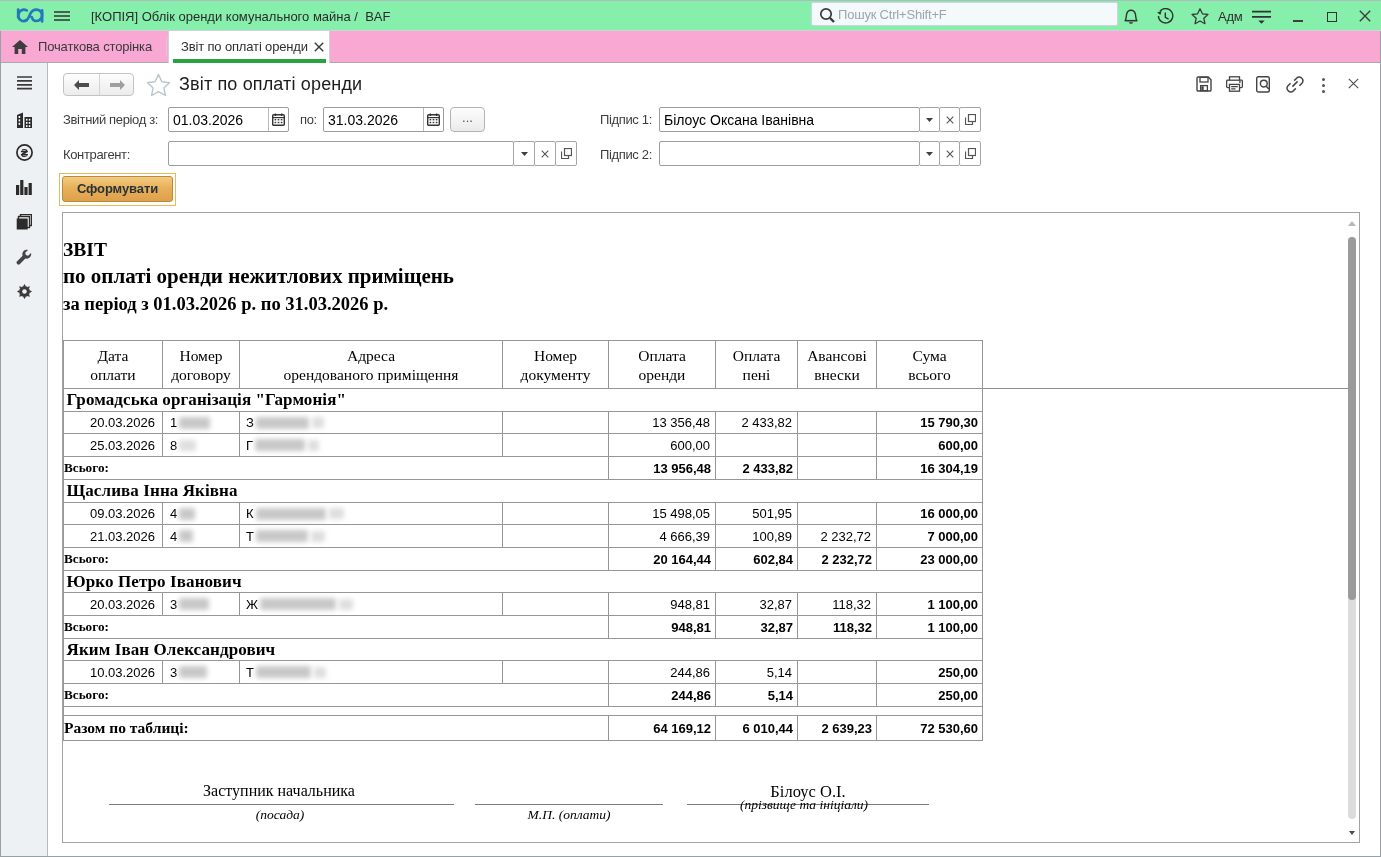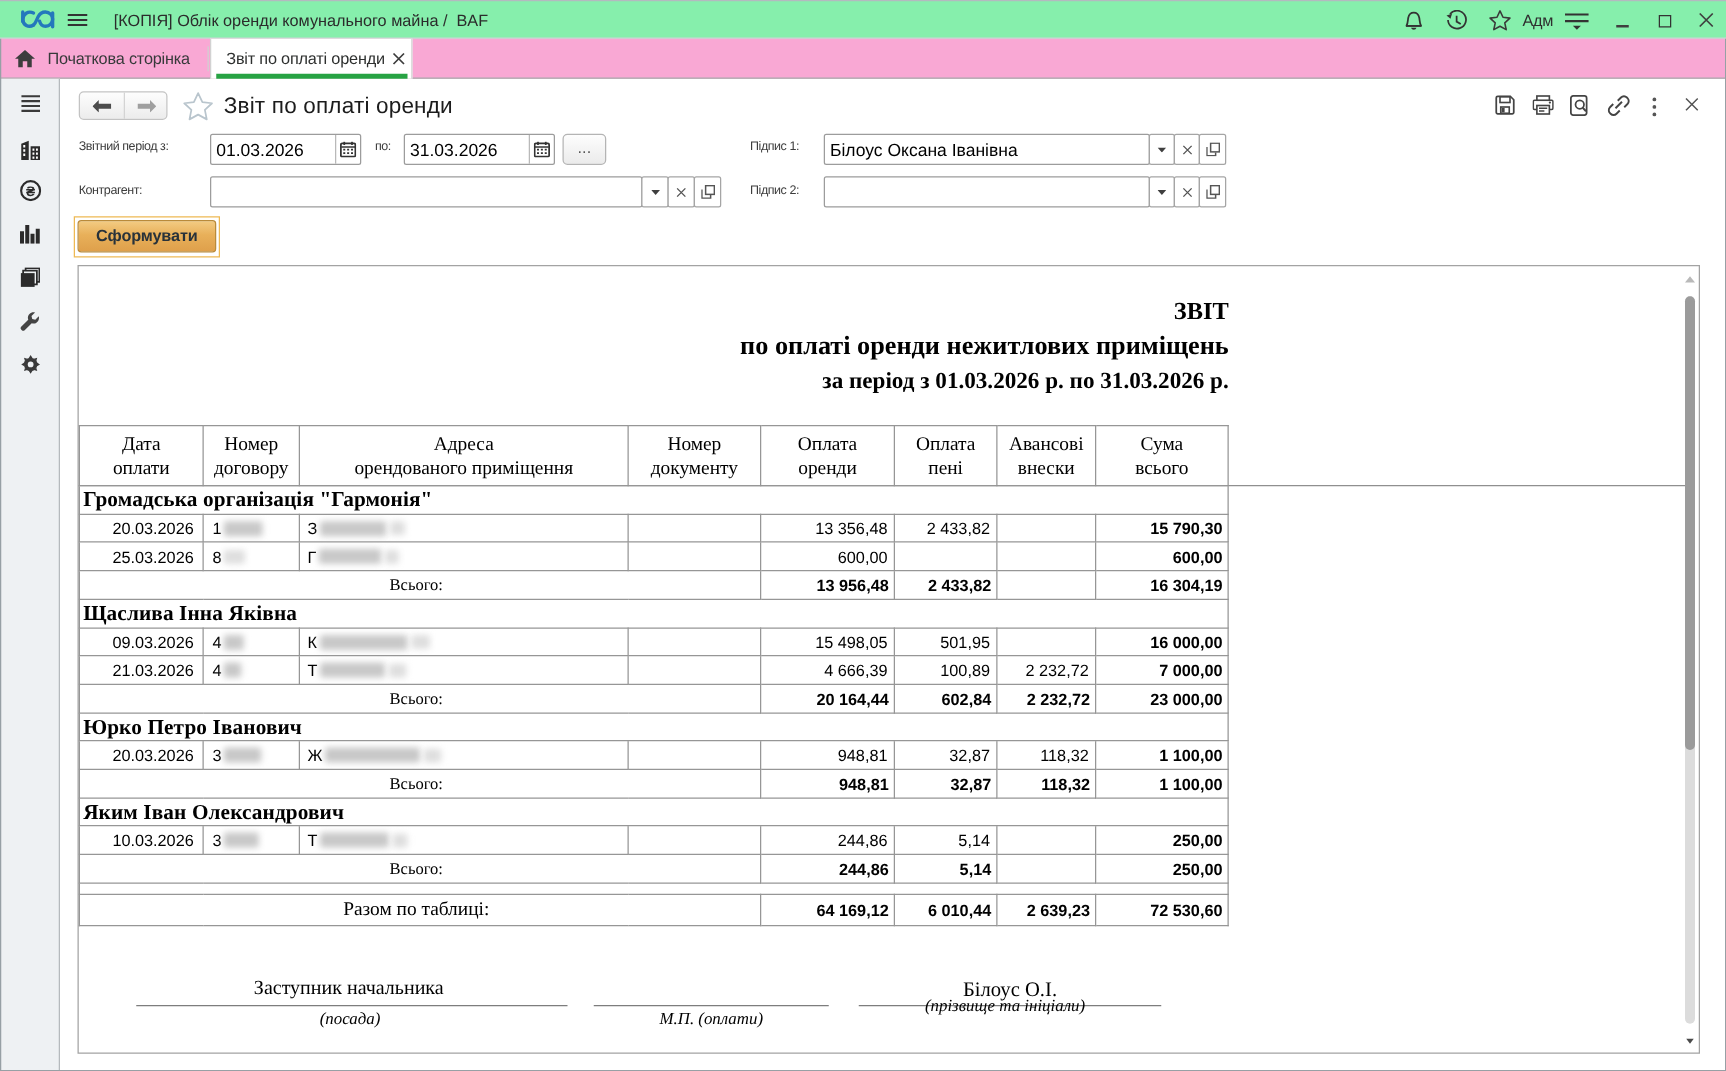--- a/index.html
+++ b/index.html
@@ -18,46 +18,46 @@
 #tab2 .green{position:absolute;left:4px;bottom:0px;width:153px;height:4px;background:#27a343}
 .tabtxt{font-size:13px;letter-spacing:-0.15px;color:#37393a}
 
 #sidebar{position:absolute;left:0;top:63px;width:48px;height:794px;background:#eef1f3;border-right:1px solid #b5babd}
 .sico{position:absolute;left:0;width:48px;display:flex;justify-content:center}
 
 #navgrp{position:absolute;left:63px;top:73px;width:71px;height:23px;background:linear-gradient(#fdfdfd,#ececec);border:1px solid #c3c3c3;border-radius:4px}
 #navgrp .div{position:absolute;left:35px;top:0;width:1px;height:21px;background:#d4d4d4}
 #pagetitle{position:absolute;left:179px;top:74px;font-size:18px;letter-spacing:0.15px;color:#1c1c1c}
 
-.lbl{position:absolute;font-size:10px;letter-spacing:-0.35px;color:#3d3d3d}
+.lbl{position:absolute;font-size:13px;letter-spacing:-0.35px;color:#3d3d3d}
 .fld{position:absolute;background:#fff;border:1px solid #9c9c9c;border-radius:2px;font-size:14px;color:#000}
 .fld .cal{position:absolute;right:0;top:0;width:20px;height:100%;border-left:1px solid #b9b9b9;display:flex;align-items:center;justify-content:center}
 .cbtn{position:absolute;background:#fff;border:1px solid #a5a5a5;border-radius:2px;display:flex;align-items:center;justify-content:center}
 #btnform-ring{position:absolute;left:59px;top:173px;width:117px;height:33px;border:1px solid #eeb954;background:#fff}
 #btnform{position:absolute;left:62px;top:176px;width:111px;height:26px;background:linear-gradient(#f3cb82,#e8b05a 45%,#dfa04b);border:1px solid #b98a3a;border-radius:3px;color:#28323a;font-size:13px;font-weight:bold;text-align:center;line-height:24px;letter-spacing:-0.1px}
 
 #report{position:absolute;left:62px;top:212px;width:1298px;height:631px;background:#fff;border:1px solid #a3a3a3}
-#rtitle{position:absolute;left:0px;top:23px;width:920px;text-align:right;font-family:"Liberation Serif",serif;font-size:19.6px;font-weight:bold;line-height:27px;color:#000}
+#rtitle{position:absolute;left:0px;top:23px;width:920px;text-align:left;font-family:"Liberation Serif",serif;font-size:19.6px;font-weight:bold;line-height:27px;color:#000}
 #hline{position:absolute;left:0px;top:175px;width:1285px;height:1px;background:#8f8f8f}
 
 #sbar{position:absolute;right:2px;top:0;width:9px;height:629px}
 #sbar .thumb{position:absolute;left:0px;top:24px;width:8px;height:363px;background:#9b9b9b;border-radius:4px}
 #sbar .track{position:absolute;left:0px;top:24px;width:8px;height:582px;background:#dcdcdc;border-radius:4px}
 #sbar .tri-up{position:absolute;left:0px;top:8px;width:0;height:0;border-left:4px solid transparent;border-right:4px solid transparent;border-bottom:5px solid #b9b9b9}
 #sbar .tri-dn{position:absolute;left:1px;top:618px;width:0;height:0;border-left:3.5px solid transparent;border-right:3.5px solid transparent;border-top:4.5px solid #4a4a4a}
 
 #rtab{position:absolute;left:0px;top:127px;border-collapse:collapse;table-layout:fixed;width:920px;font-family:"Liberation Serif",serif;color:#000}
 #rtab td{border:1px solid #969696;overflow:hidden;white-space:nowrap;vertical-align:middle;padding:0}
 #rtab td.hd{font-size:15.5px;text-align:center;line-height:19px}
 #rtab td.grp{font-size:17px;font-weight:bold;padding-left:2.5px;letter-spacing:0.1px}
 #rtab td.d{font-family:"Liberation Sans",sans-serif;font-size:13px}
 #rtab td.dr{font-family:"Liberation Sans",sans-serif;font-size:13px;text-align:right;padding-right:5px}
 #rtab td.dd{font-family:"Liberation Sans",sans-serif;font-size:13px;text-align:right;padding-right:7px}
 #rtab td.sum{font-family:"Liberation Sans",sans-serif;font-size:13px;font-weight:bold;text-align:right;padding-right:4px}
-#rtab td.tot{font-size:13.2px;font-weight:normal;text-align:center;padding-right:6px}
+#rtab td.tot{font-size:13.2px;font-weight:bold;text-align:left;padding-right:6px}
 #rtab td.num{padding-left:7px}
 .blur1{display:inline-block;vertical-align:middle;height:12px;background:#c8c8c8;filter:blur(2.5px);border-radius:2px;margin-top:-2px}
 .blur2{display:inline-block;vertical-align:middle;height:11px;background:#dedede;filter:blur(2.5px);border-radius:2px;margin-top:-2px}
 
 .sigline{position:absolute;height:1px;background:#7d7d7d}
 .sigtxt{position:absolute;font-family:"Liberation Serif",serif;font-size:16px;color:#000;text-align:center}
 .sigcap{position:absolute;font-family:"Liberation Serif",serif;font-style:italic;font-size:13.5px;color:#000;text-align:center}
 svg{display:block}
 </style>
 </head>
@@ -75,20 +75,27 @@
       <path d="M10.8,13.0 C12.6,11.8 13.2,9.0 14.4,6.6 C15.6,4.2 17.8,2.6 20.3,2.6 C23.6,2.6 26.1,5.2 26.1,8.3 C26.1,11.4 23.6,14.0 20.5,14.0 C17.9,14.0 16.2,12.2 15.7,10.0"></path>
       <path d="M26.1,3.4 L26.1,14.4"></path>
     </g>
   </svg>
   <svg class="abs" style="left:54px;top:11px" width="16" height="10" viewBox="0 0 16 10">
     <g stroke="#333" stroke-width="1.7">
           <path d="M0,1 H16 M0,5 H16 M0,9 H16"></path>
         </g>
   </svg>
   <div id="apptitle">[КОПІЯ] Облік оренди комунального майна /&nbsp; BAF</div>
+  <div id="search">
+    <svg class="abs" style="left:7px;top:4px" width="17" height="17" viewBox="0 0 17 17">
+      <circle cx="7" cy="7" r="5.2" fill="none" stroke="#3a3a3a" stroke-width="1.7"></circle>
+      <path d="M11,11 L15,15" stroke="#3a3a3a" stroke-width="2.4"></path>
+    </svg>
+    <div class="ph">Пошук Ctrl+Shift+F</div>
+  </div>
   <svg class="abs" style="left:1123px;top:8px" width="16" height="17" viewBox="0 0 16 17">
     <path d="M2.2,12.6 C3.4,10.4 3.2,8.0 3.6,6.2 C4.1,3.9 5.9,2.2 8,2.2 C10.1,2.2 11.9,3.9 12.4,6.2 C12.8,8.0 12.6,10.4 13.8,12.6 Z" fill="none" stroke="#333" stroke-width="1.4" stroke-linejoin="round"></path>
     <path d="M1.8,12.6 L14.2,12.6" stroke="#333" stroke-width="1.4"></path>
     <path d="M5.8,14.2 A2.3 2.3 0 0 0 10.2,14.2 Z" fill="#333"></path>
   </svg>
   <svg class="abs" style="left:1156px;top:8px" width="18" height="18" viewBox="0 0 18 18">
     <path d="M4.0,3.2 A7.2 7.2 0 1 1 2.4,8.0" fill="none" stroke="#333" stroke-width="1.4"></path>
     <path d="M1.2,4.4 L5.6,3.0 L4.4,7.0 Z" fill="#333"></path>
     <path d="M9.3,4.6 L9.3,9.3 L12.6,11.2" fill="none" stroke="#333" stroke-width="1.4"></path>
   </svg>

